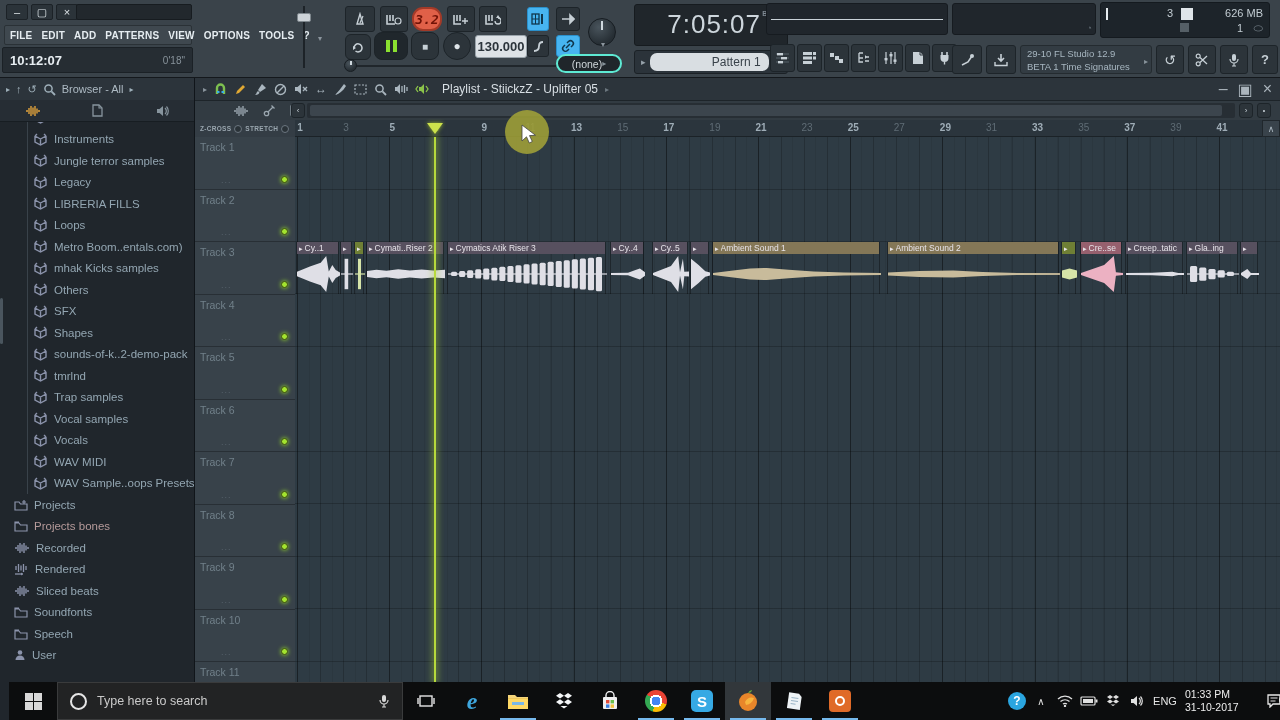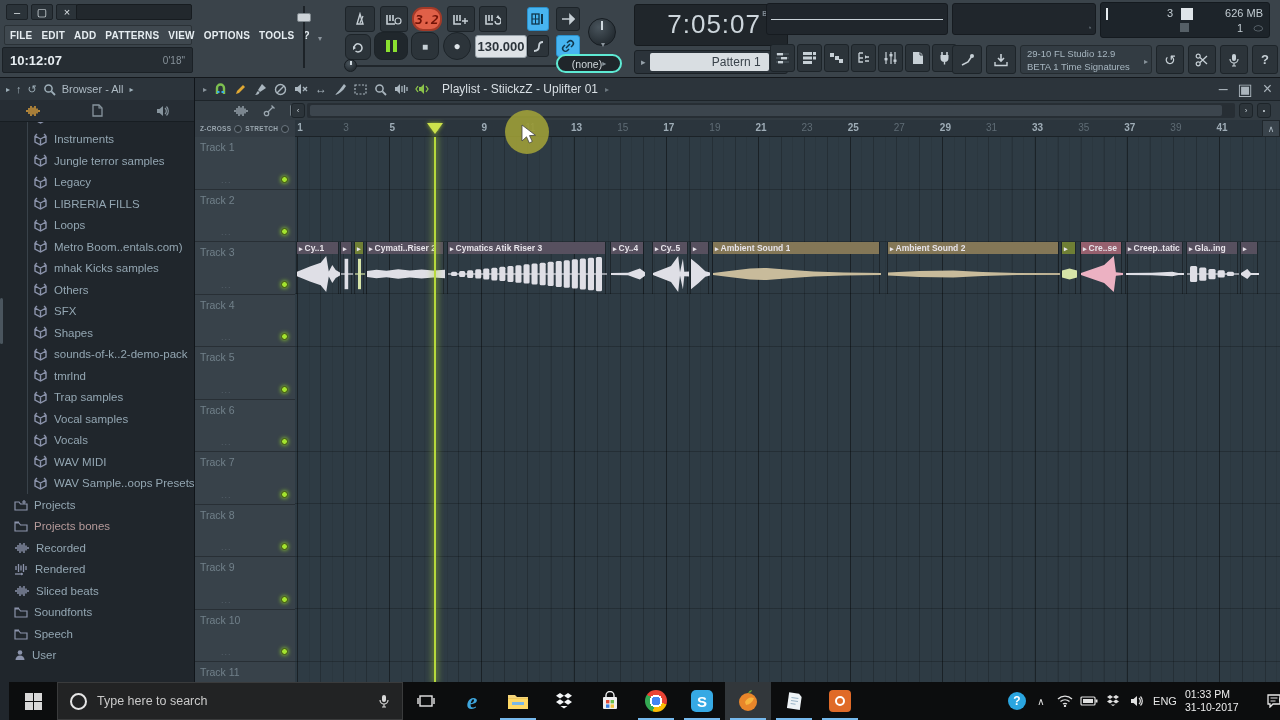--- a/index.html
+++ b/index.html
@@ -26,21 +26,21 @@
   #pos-display{background:#e06048;border-color:#a33a28;color:#701206;font-weight:bold;font-style:italic;
        font-family:"DejaVu Sans Mono",monospace;}
   #bpm-display{background:#dde2e6;border:1px solid #9aa4ab;border-radius:3px;color:#2b343b;
        font-weight:bold;font-size:13px;display:flex;align-items:center;justify-content:center;}
   #time-display{position:absolute;left:634px;top:4px;width:154px;height:42px;background:#20262b;
        border:1px solid #161b1f;border-radius:3px;}
   #time-val{position:absolute;right:26px;top:4px;color:#cdd6dc;font-size:26px;letter-spacing:1px;}
   #time-mode{position:absolute;right:6px;top:5px;color:#7e8992;font-size:7px;font-weight:bold;}
   #pattern-sel{position:absolute;left:634px;top:50px;width:154px;height:24px;background:#2b333a;
        border:1px solid #1b2126;border-radius:3px;display:flex;align-items:center;padding:2px;}
-  #pattern-box{flex:1;height:18px;background:#d9dee2;border-radius:2px;color:#39424a;font-size:12px;
+  #pattern-box{flex:1;height:18px;background:#d9dee2;border-radius:7px;color:#39424a;font-size:12px;
        display:flex;align-items:center;justify-content:flex-end;padding:0 8px;}
   .tico{width:25px;height:28px;margin-right:2px;}
   .graph{background:#20262c;border:1px solid #161b20;border-radius:3px;}
   #hintpanel{position:absolute;left:1020px;top:45px;width:132px;height:29px;background:#333c43;
        border:1px solid #242b30;border-radius:3px;color:#a7b6c0;font-size:9.5px;line-height:13px;padding:1px 6px;}
   #cpu-panel{position:absolute;left:1100px;top:2px;width:170px;height:36px;background:#1d242a;
        border:1px solid #141a1f;border-radius:3px;color:#c3cdd3;font-size:11px;}
   .knob{border-radius:50%;background:radial-gradient(circle at 38% 32%,#49545c,#262e34 70%);
        border:1px solid #171d22;position:relative;}
   .knob::after{content:"";position:absolute;left:50%;top:8%;width:2px;height:36%;background:#cfd8de;transform:translateX(-50%);}
@@ -79,21 +79,21 @@
   .tled{position:absolute;right:7px;bottom:6px;width:7px;height:7px;border-radius:50%;
         background:#a3e32f;border:1px solid #3a4a12;box-shadow:0 0 4px #9ade2e;}
   #pl-grid{position:absolute;left:100px;top:59px;width:985px;height:545px;background-color:#2e3b44;
      background-image:
        repeating-linear-gradient(90deg, rgba(0,0,0,0.30) 0 1px, transparent 1px 92.2px),
        repeating-linear-gradient(90deg, rgba(0,0,0,0.15) 0 1px, transparent 1px 23.05px),
        repeating-linear-gradient(90deg, rgba(0,0,0,0.07) 0 1px, transparent 1px 11.52px),
        repeating-linear-gradient(180deg, transparent 0 51.5px, rgba(0,0,0,0.22) 51.5px 52.5px);
      background-position:2px 0,2px 0,2px 0,0 0;}
   .clip{position:absolute;top:0;height:52px;border-left:1px solid rgba(0,0,0,.35);border-right:1px solid rgba(0,0,0,.35);}
-  .clip-head{height:12px;display:flex;align-items:center;gap:2px;padding:0 2px;overflow:hidden;font-weight:bold;}
+  .clip-head{height:12px;display:flex;align-items:center;gap:2px;padding:0 2px;overflow:hidden;}
   .clip-head .cl-lbl{font-size:8.5px;color:#e7e4ea;white-space:nowrap;overflow:hidden;}
   .clip-head .cl-ic{font-size:7px;color:#e7e4ea;line-height:1;flex:0 0 auto;}
   .clip-body{position:relative;height:40px;}
   #playhead-line{position:absolute;top:0;width:2px;height:545px;background:#b6d93c;box-shadow:0 0 6px 2px rgba(170,210,50,.45);}
   #playhead-tri{position:absolute;top:3px;width:0;height:0;border-left:8px solid transparent;border-right:8px solid transparent;border-top:11px solid #cde24c;filter:drop-shadow(0 0 2px #9ab82a);}
   #cursor-hl{position:absolute;width:44px;height:44px;border-radius:50%;background:rgba(165,165,55,.85);z-index:40;}
   #pl-upbtn{position:absolute;right:0;top:0;width:18px;height:17px;background:#39434b;border:1px solid #20272c;color:#aab6bf;font-size:9px;display:flex;align-items:center;justify-content:center;}
 
   
   #taskbar{position:absolute;left:9px;top:682px;width:1280px;height:38px;background:#0c0d0e;display:flex;align-items:stretch;z-index:60;}
@@ -710,21 +710,21 @@
             <path d="M1 4 h2 L6 1 v10 L3 8 H1 Z" fill="currentColor"></path>
             <path d="M8 3 v6 M10.5 2 v8 M13 4 v4" stroke="currentColor" stroke-width="1.3"></path>
           </svg>
         </span>
       <span style="color:#8bc34a;">
           <svg width="14" height="12" viewBox="0 0 14 12">
             <path d="M4 4 h2 L9 1 v10 L6 8 H4 Z" fill="currentColor"></path>
             <path d="M3 3 L1 6 l2 3 M11 3 l2 3 -2 3" stroke="currentColor" fill="none" stroke-width="1.3"></path>
           </svg>
         </span>
-      <span id="pl-title">Playlist - StiickzZ - Uplifter 01</span>
+      <span id="pl-title">Playlist - StiickzZ - Uplifter 05</span>
       <span style="font-size:8px;color:#6d7880;">▸</span>
       <span style="margin-left:auto;display:flex;gap:10px;color:#aab4bc;">
         <i style="font-style:normal;">–</i>
         <i style="font-style:normal;">▣</i>
         <i style="font-style:normal;">×</i>
       </span>
     </div>
     <div id="pl-toolbar2">
       <span style="margin-left:38px;">
           <svg width="16" height="12" viewBox="0 0 16 12">

